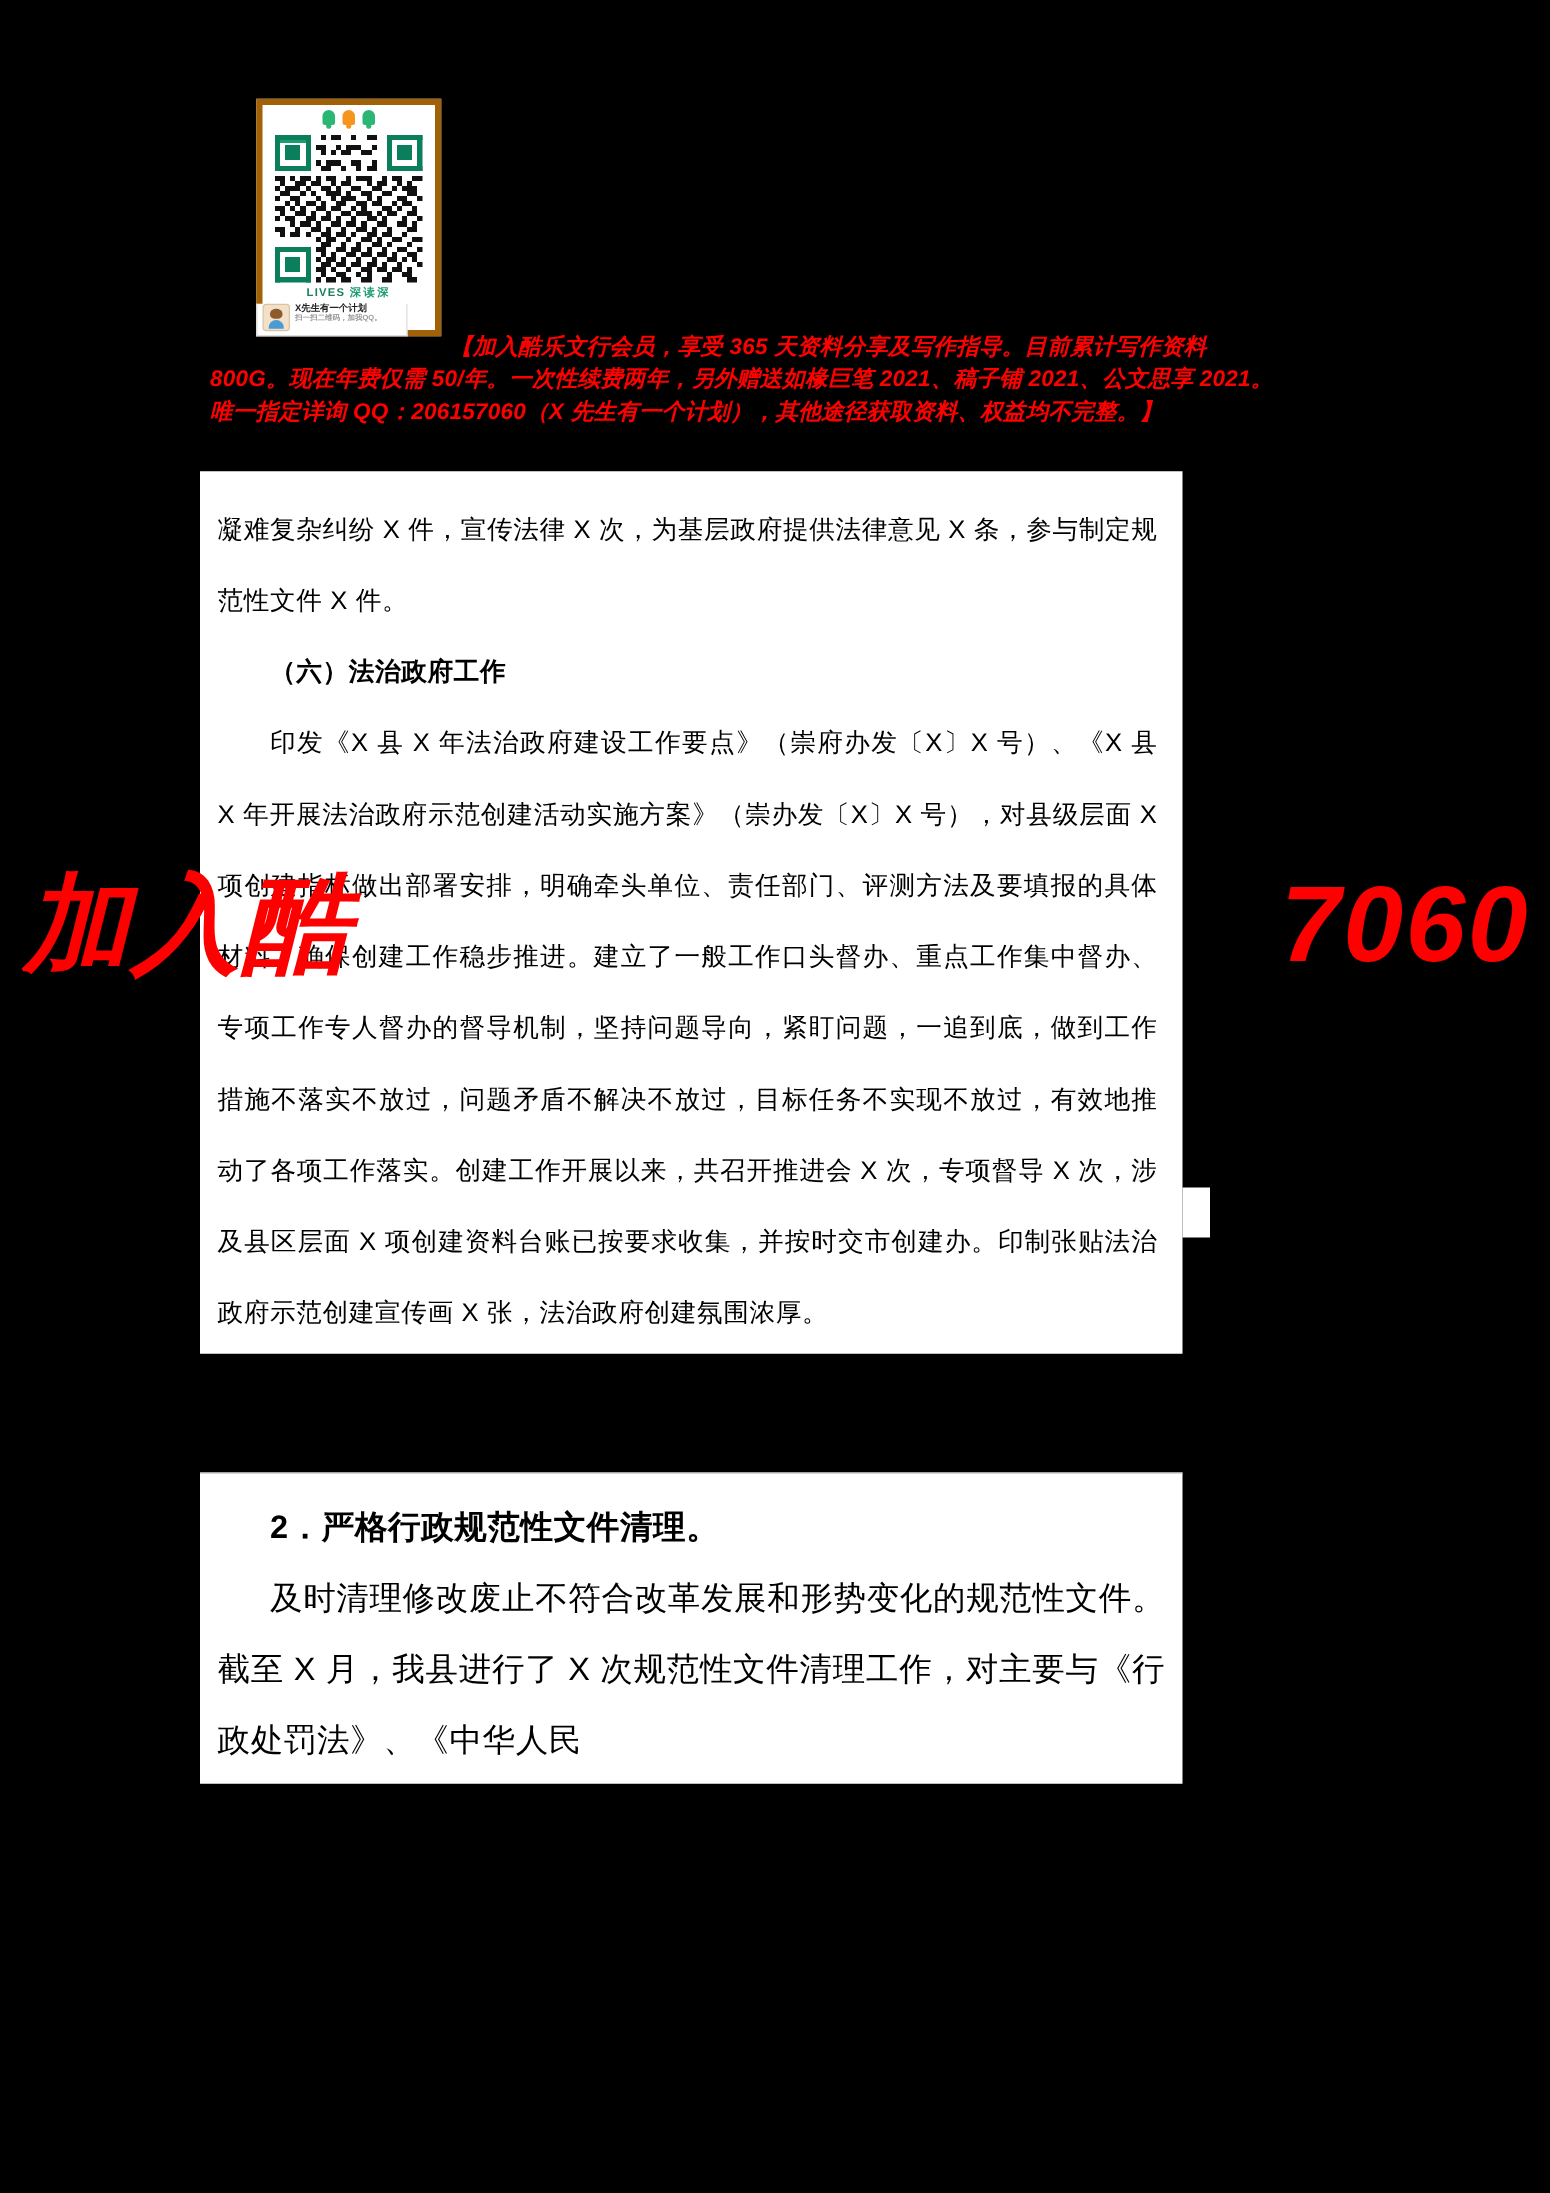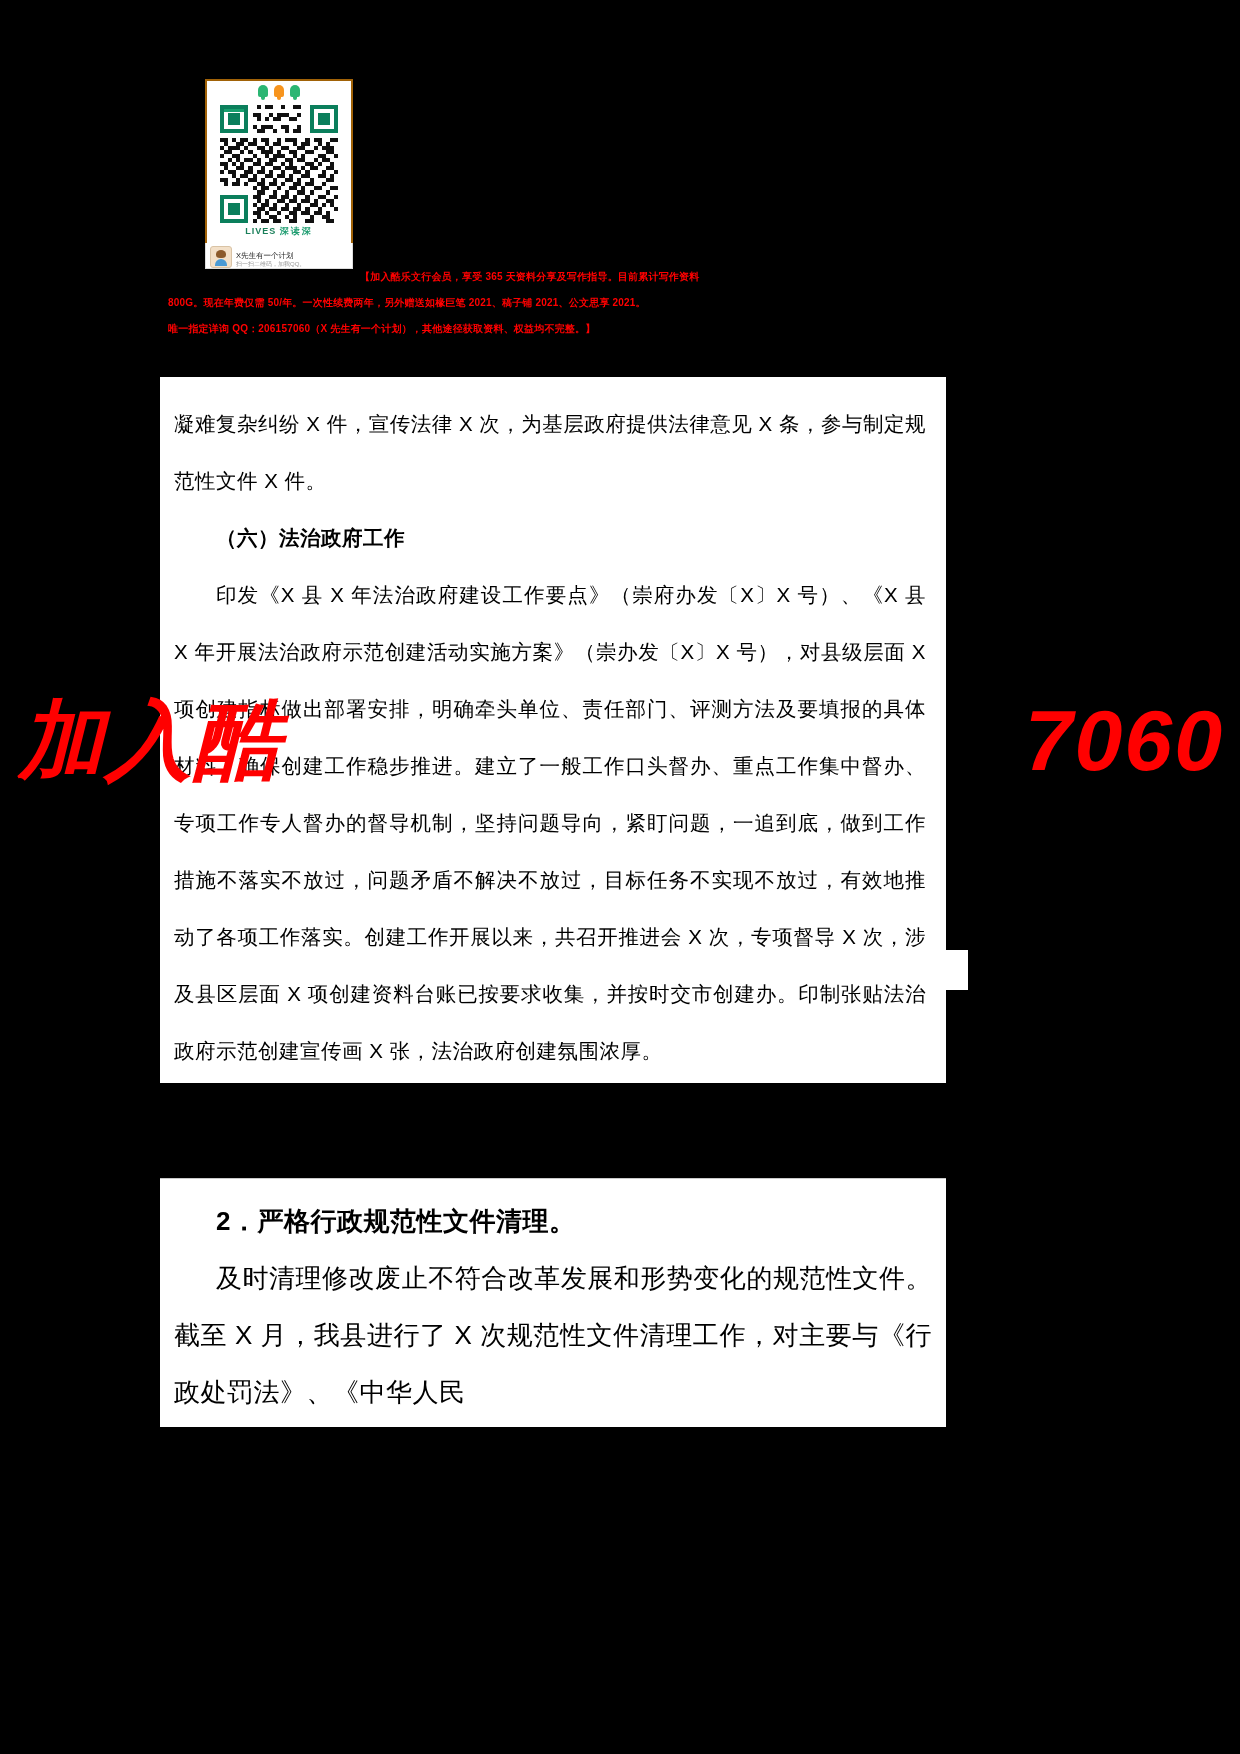--- a/index.html
+++ b/index.html
@@ -16,21 +16,21 @@
   }
 
   
   .qr-card {
     position: absolute;
     left: 205px;
     top: 79px;
     width: 148px;
     height: 190px;
     background: #ffffff;
-    border: 2px solid #a16207;
+    border: 5px solid #a16207;
     box-sizing: border-box;
   }
   .qr-bells {
     display: flex;
     justify-content: center;
     gap: 6px;
     padding-top: 4px;
     height: 18px;
     align-items: flex-start;
   }
@@ -67,29 +67,30 @@
     letter-spacing: 1px;
     font-weight: bold;
     margin-top: 2px;
   }
   .qr-foot .cn { color: #1f9d71; letter-spacing: 2px; }
 
   .qr-name-row {
     position: absolute;
     left: 205px;
     top: 243px;
-    width: 148px;
+    width: 121px;
     height: 26px;
     background: #ffffff;
     display: flex;
-    align-items: flex-end;
+    align-items: flex-start;
     padding: 0 4px;
     box-sizing: border-box;
     border: 1px solid #dddddd;
     border-top: none;
+    font-weight: bold;
   }
   .avatar {
     width: 20px;
     height: 20px;
     border-radius: 3px;
     background: #f3e0c8;
     border: 1px solid #d9c3a5;
     position: relative;
     flex: 0 0 auto;
   }
@@ -117,23 +118,24 @@
   .qr-name-text .t2 { font-size: 6px; color: #999; display: block; }
 
   
   .promo {
     position: absolute;
     left: 168px;
     top: 264px;
     width: 895px;
     color: #ff0000;
     font-weight: bold;
-    font-size: 10px;
+    font-size: 18px;
     line-height: 26px;
     letter-spacing: 0.2px;
+    font-style: italic;
   }
   .promo .line { display: block; white-space: nowrap; }
   .promo .l1 { text-indent: 192px; }
 
   
   .doc {
     position: absolute;
     left: 160px;
     top: 377px;
     width: 786px;

